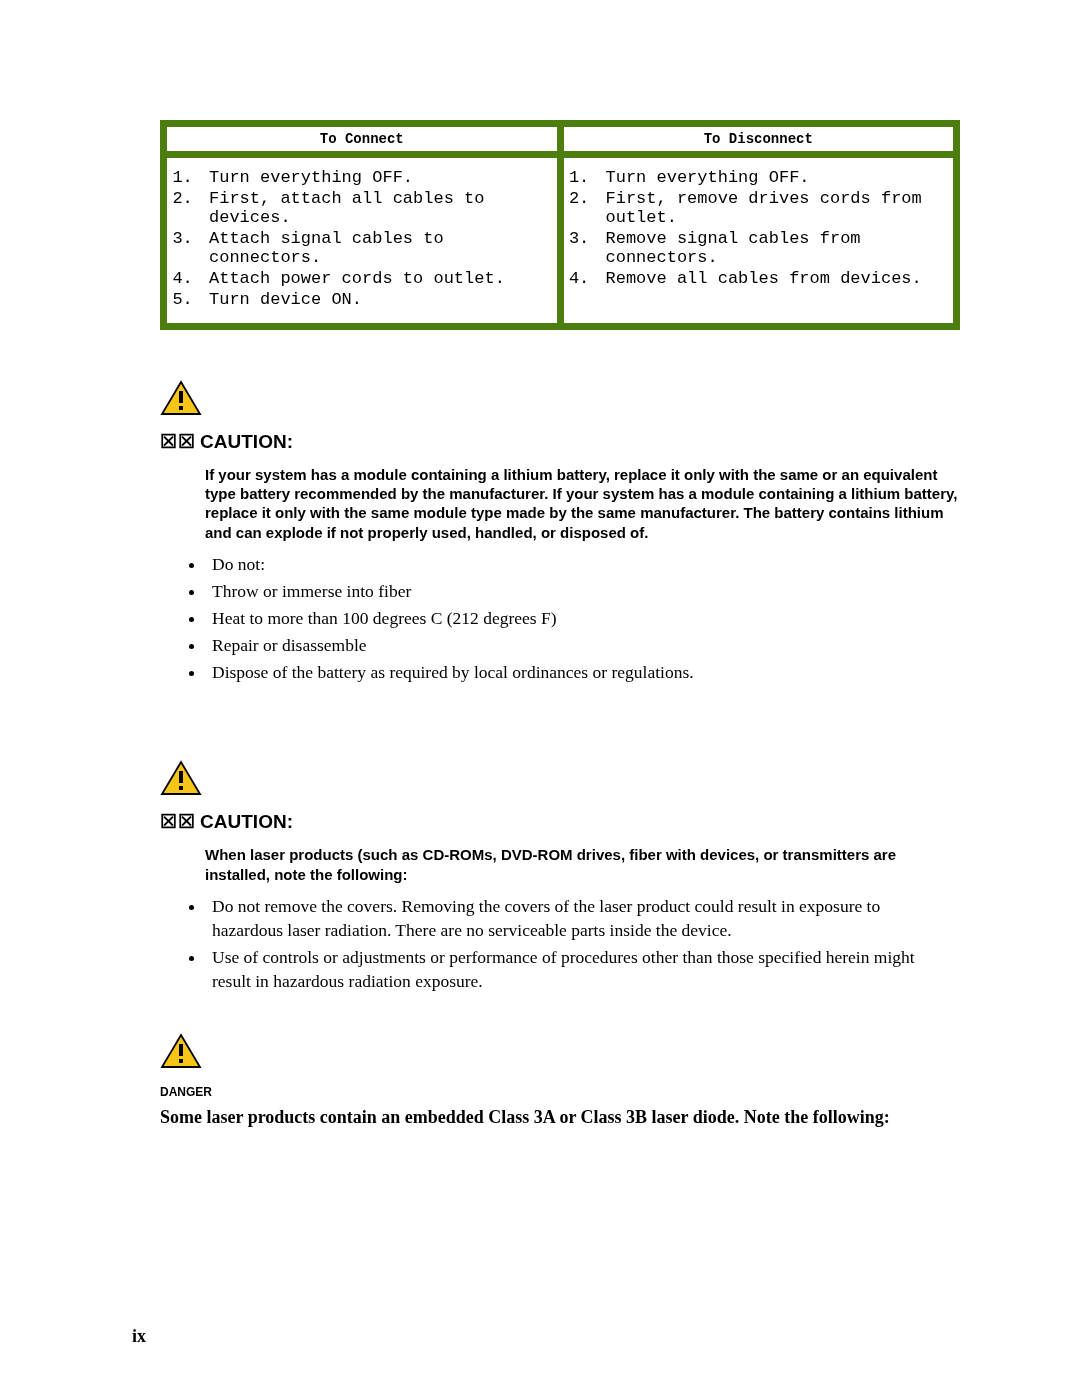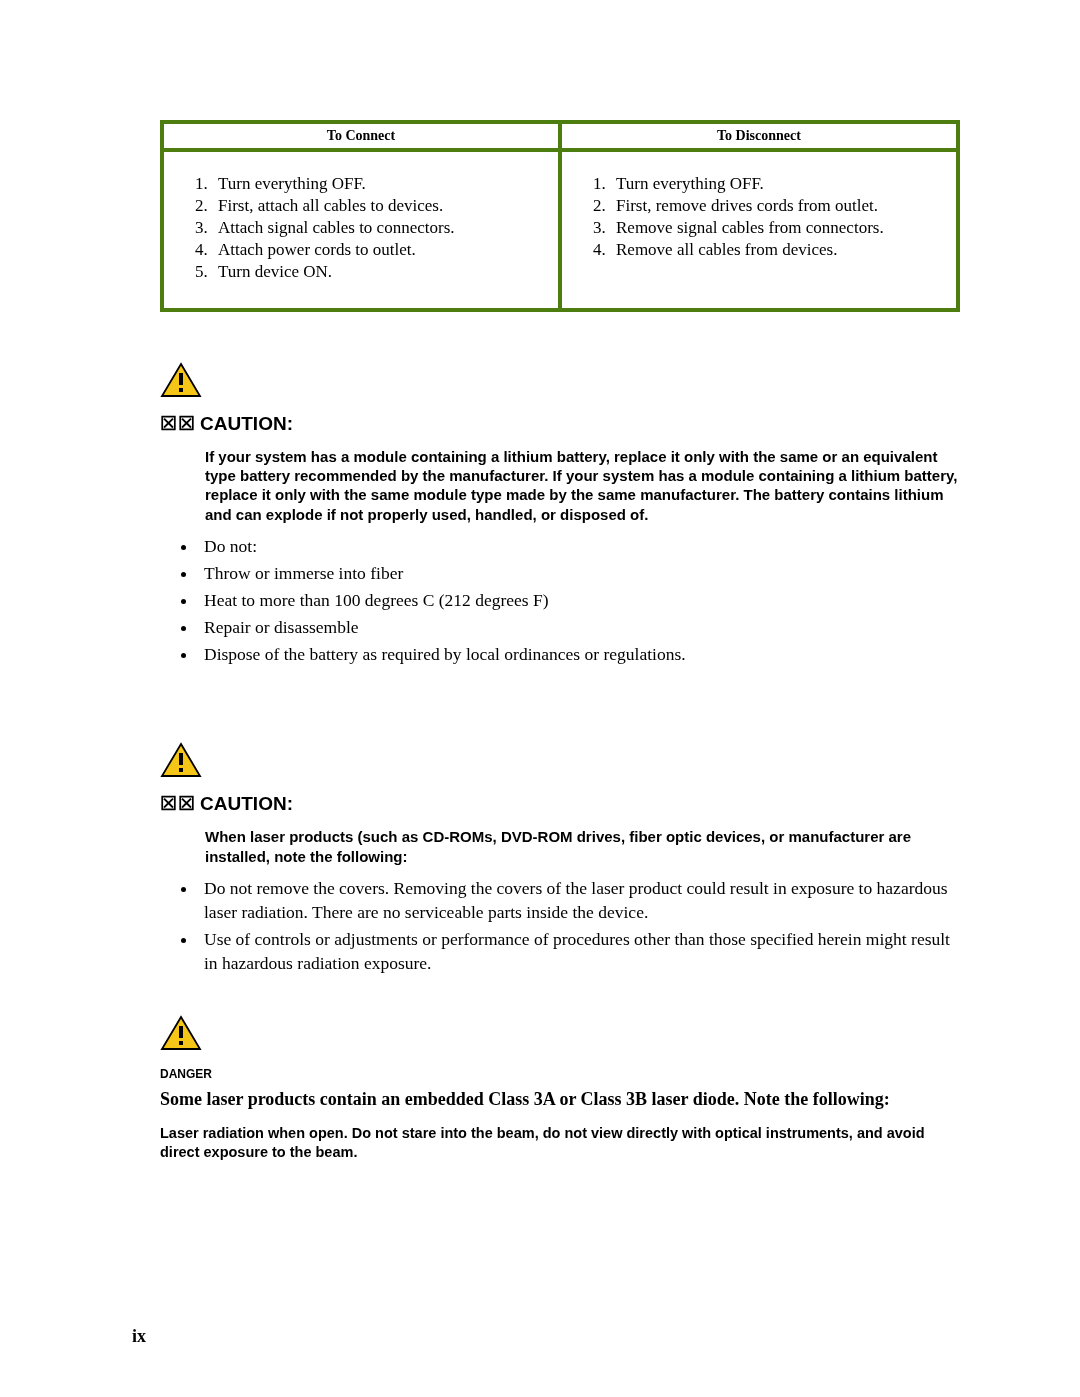--- a/index.html
+++ b/index.html
@@ -16,38 +16,38 @@
       width: 1080px;
       min-height: 1397px;
       position: relative;
     }
     table {
       border-collapse: collapse;
       width: 100%;
       margin-bottom: 50px;
     }
     table td, table th {
-      border: 4px solid #4d7c0f;
+      border: 7px solid #4d7c0f;
       vertical-align: top;
       text-align: left;
-      font-family: Liberation Serif, serif;
+      font-family: Liberation Mono, monospace;
     }
     table th {
       font-weight: bold;
       font-size: 14px;
       text-align: center;
       padding: 4px 8px;
     }
     table td {
       width: 50%;
       font-size: 17px;
       padding: 6px 10px 10px 10px;
     }
     table ol {
-      margin: 16px;
+      margin: 4px;
       padding-left: 22px;
     }
     table ol li {
       padding-left: 6px;
       margin: 2px 0;
     }
     .warning-icon {
       display: inline-block;
       margin-bottom: 6px;
     }
@@ -72,21 +72,21 @@
       margin: 12px 0 10px 45px;
     }
     .bullets {
       margin: 0 0 40px 0;
       padding-left: 38px;
       list-style: disc;
     }
     .bullets li {
       font-size: 17.5px;
       line-height: 1.38;
-      margin: 3px 0;
+      margin: 3px 8px;
       padding-left: 6px;
     }
     .section-gap {
       height: 36px;
     }
     .danger-heading {
       font-family: Arial, Helvetica, sans-serif;
       font-weight: bold;
       font-size: 12px;
       margin: 6px 0 6px 0;
@@ -175,32 +175,31 @@
   <div class="warning-icon">
     <svg width="42" height="36" viewBox="0 0 42 36">
       <polygon points="21,2 40,34 2,34" fill="#f5c518" stroke="#000" stroke-width="1.8"></polygon>
       <rect x="19" y="11" width="4" height="12" fill="#000"></rect>
       <rect x="19" y="26" width="4" height="4" fill="#000"></rect>
     </svg>
   </div>
   <div class="caution-heading">
     <span class="boxes">☒☒</span><span>CAUTION:</span>
   </div>
-  <div class="caution-boldtext">When laser products (such as CD-ROMs, DVD-ROM drives, fiber optic devices, or manufacturer are installed, note the following:</div>
+  <div class="caution-boldtext">When laser products (such as CD-ROMs, DVD-ROM drives, fiber with devices, or transmitters are installed, note the following:</div>
   <ul class="bullets">
     <li>Do not remove the covers. Removing the covers of the laser product could result in exposure to hazardous laser radiation. There are no serviceable parts inside the device.</li>
     <li>Use of controls or adjustments or performance of procedures other than those specified herein might result in hazardous radiation exposure.</li>
   </ul>
 
   
   <div class="warning-icon">
     <svg width="42" height="36" viewBox="0 0 42 36">
       <polygon points="21,2 40,34 2,34" fill="#f5c518" stroke="#000" stroke-width="1.8"></polygon>
       <rect x="19" y="11" width="4" height="12" fill="#000"></rect>
       <rect x="19" y="26" width="4" height="4" fill="#000"></rect>
     </svg>
   </div>
   <div class="danger-heading">DANGER</div>
   <div class="danger-body">Some laser products contain an embedded Class 3A or Class 3B laser diode. Note the following:</div>
-  <div class="danger-small">Laser radiation when open. Do not stare into the beam, do not view directly with optical instruments, and avoid direct exposure to the beam.</div>
 
   <div class="page-number">ix</div>
 </div>
 
 </body></html>

